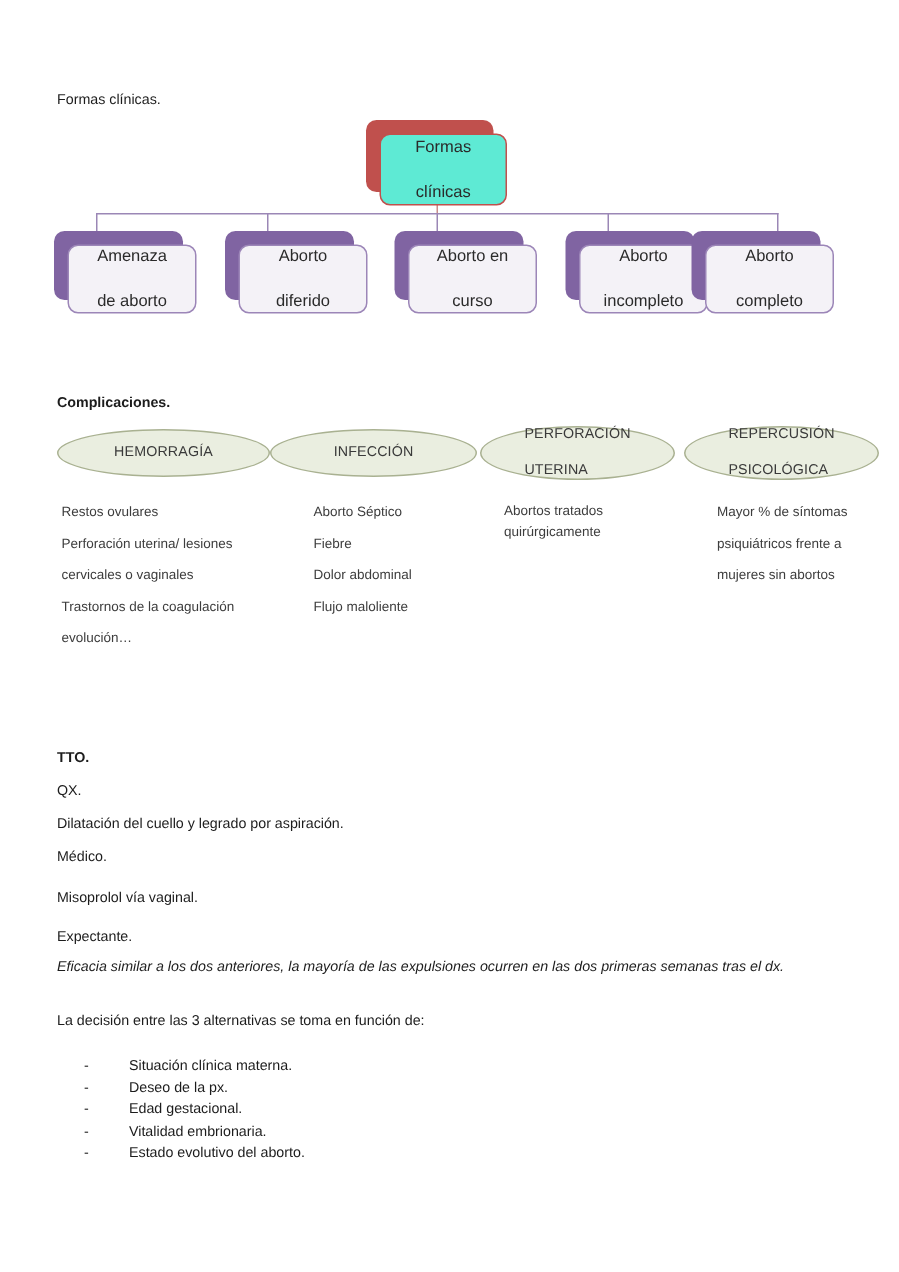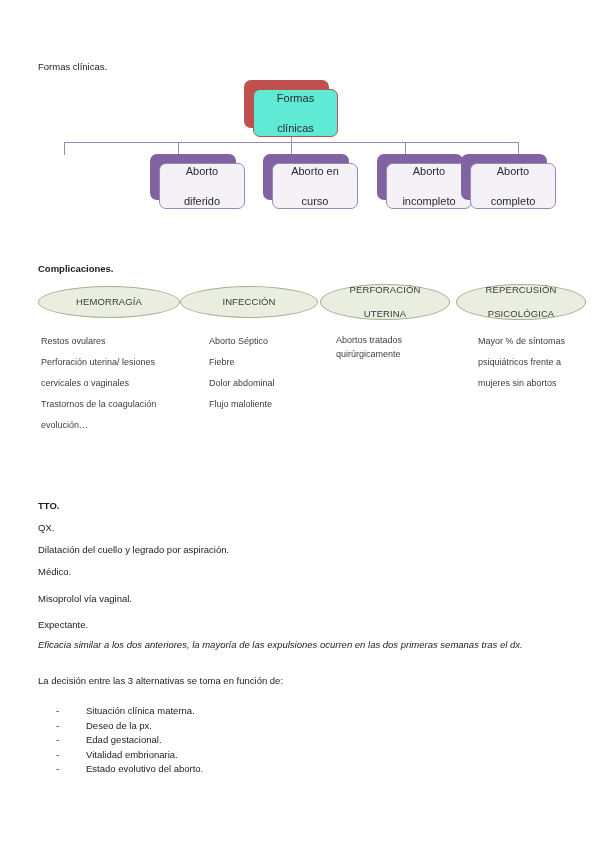--- a/index.html
+++ b/index.html
@@ -103,21 +103,20 @@
 
   
   .ellipse {
     position: absolute;
     border-radius: 50%;
     background: #eaeee0;
     border: 1.1px solid #a9b191;
     display: flex;
     align-items: center;
     justify-content: center;
-    text-align: center;
     box-sizing: border-box;
   }
   .ellipse span {
     display: block;
     font-size: 9.5px;
     line-height: 12px;
     color: #3a3a3a;
     letter-spacing: 0.1px;
   }
 
@@ -169,20 +168,29 @@
     <div class="node root" style="left:244px; top:80px; width:85px; height:48px;">
       <div class="shadow"></div>
       <div class="face">
         <span>
           <span>Formas</span><br>
           <span>clínicas</span>
         </span>
       </div>
     </div>
 
+    <div class="node child" style="left:36px; top:154px; width:86px; height:46px;">
+      <div class="shadow"></div>
+      <div class="face">
+        <span>
+          <span>Amenaza</span><br>
+          <span>de aborto</span>
+        </span>
+      </div>
+    </div>
 
     <div class="node child" style="left:150px; top:154px; width:86px; height:46px;">
       <div class="shadow"></div>
       <div class="face">
         <span>
           <span>Aborto</span><br>
           <span>diferido</span>
         </span>
       </div>
     </div>

